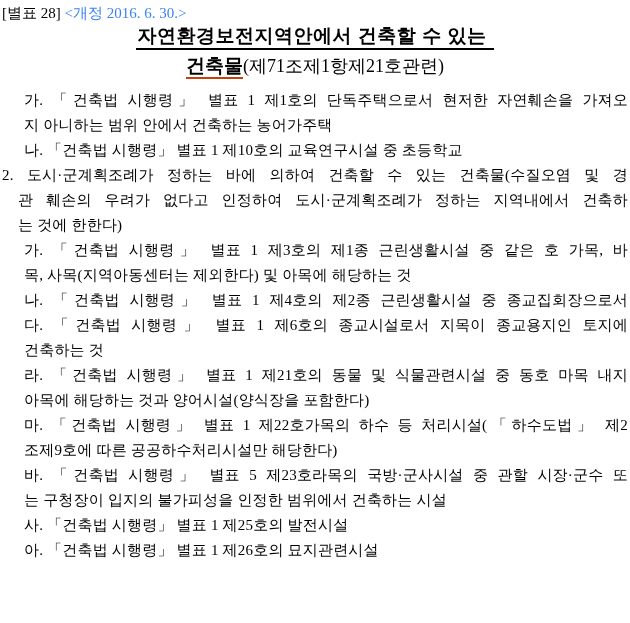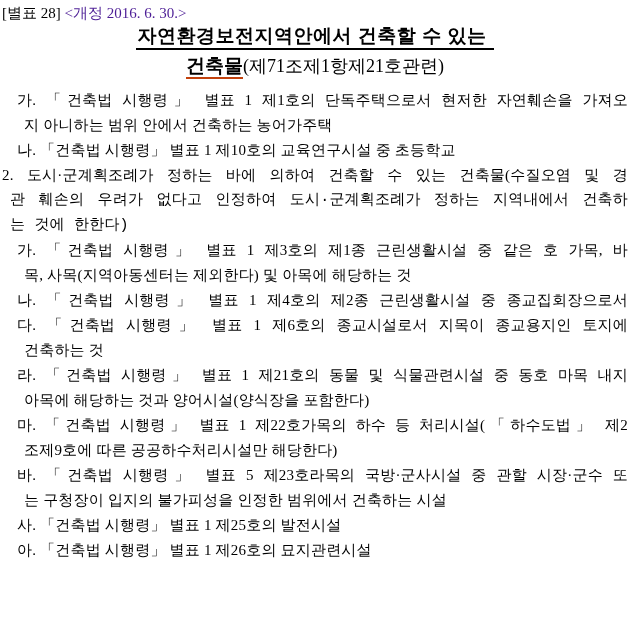--- a/index.html
+++ b/index.html
@@ -62,30 +62,30 @@
     line-height: 25px;
     padding-right: 2px;
     letter-spacing: 0.2px;
   }
   .just {
     text-align: justify;
     text-align-last: justify;
   }
   
   .ind0 { padding-left: 2px; }
-  .ind1 { padding-left: 17px; }
+  .ind1 { padding-left: 24px; }
   .ind2 { padding-left: 24px; }
-  .ind3 { padding-left: 10px; font-family: Liberation Mono, monospace; }
+  .ind3 { padding-left: 18px; }
 </style>
 </head>
 <body>
 
 <div class="page">
 
-  <div class="doc-header"><span>[별표 28] </span><span class="amendment" style="color: #4c1d95; text-align: right;">&lt;개정 2016. 6. 30.&gt;</span></div>
+  <div class="doc-header"><span>[별표 28] </span><span class="amendment" style="color: #3b82f6; text-align: right;">&lt;개정 2016. 6. 30.&gt;</span></div>
 
   <div class="doc-title">
     <div class="title-line1"><span class="u">자연환경보전지역안에서 건축할 수 있는</span></div>
     <div class="title-line2"><span class="bold-part">건축물</span><span class="rest-part">(제71조제1항제21호관련)</span></div>
   </div>
 
   <div class="doc-body" id="doc-lines">
       <div class="line ind1 just">가. 「건축법 시행령」 별표 1 제1호의 단독주택으로서 현저한 자연훼손을 가져오</div>
       <div class="line ind2">지 아니하는 범위 안에서 건축하는 농어가주택</div>
       <div class="line ind1">나. 「건축법 시행령」 별표 1 제10호의 교육연구시설 중 초등학교</div>

